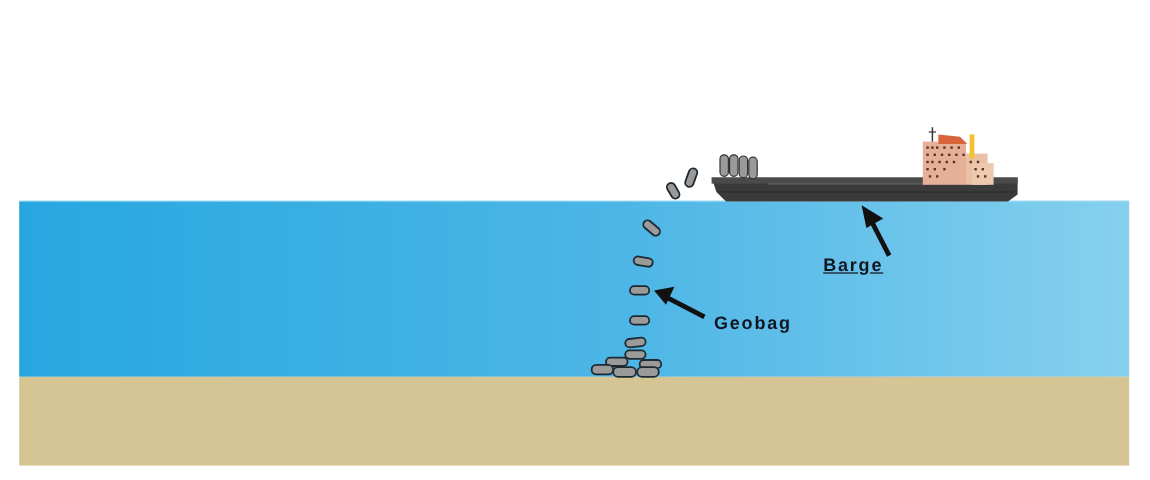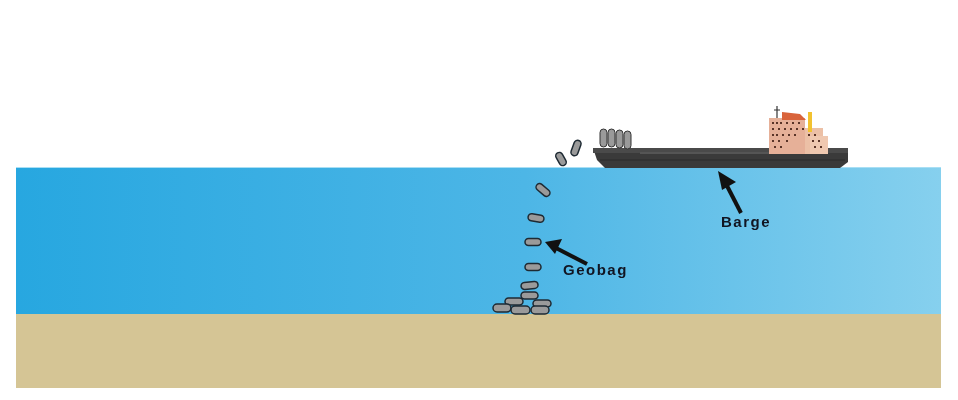--- a/index.html
+++ b/index.html
@@ -100,15 +100,15 @@
       <line x1="741" y1="213" x2="724" y2="180" stroke="#111" stroke-width="4"></line>
       <polygon points="718,171 736,182 722,190" fill="#111"></polygon>
     </g>
 
     <g>
       <line x1="587" y1="264" x2="556" y2="248" stroke="#111" stroke-width="4"></line>
       <polygon points="545,242 562,239 555,254" fill="#111"></polygon>
     </g>
   </svg>
 
-  <div class="label" style="left:721px; top:213px;">Barge</div>
-  <div class="label" style="left:563px; top:261px;">Geobag</div>
+  <div class="label" style="left:686px; top:213px;text-decoration:underline;">Barge</div>
+  <div class="label" style="left:595px; top:261px;">Geobag</div>
 </div>
 
 </body></html>

